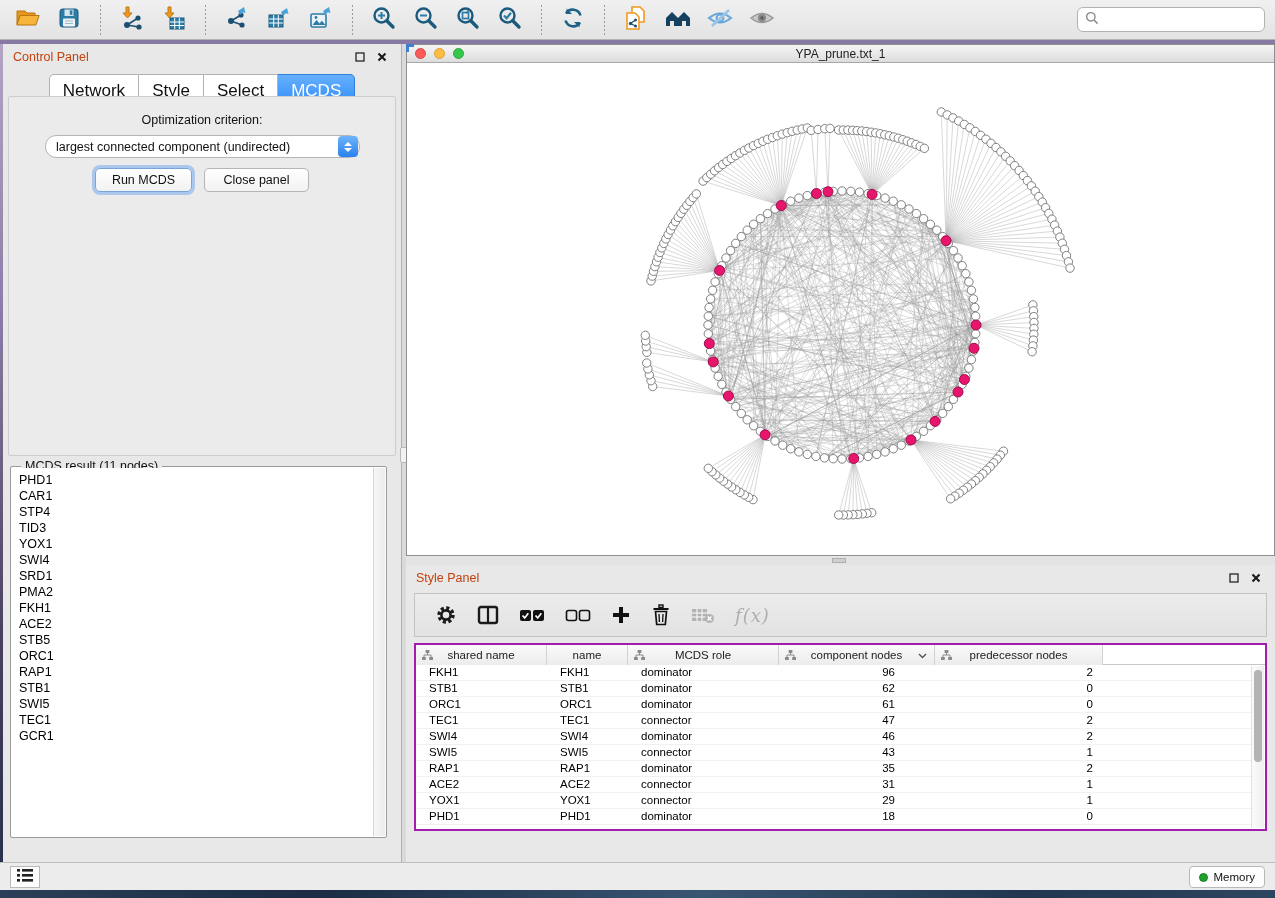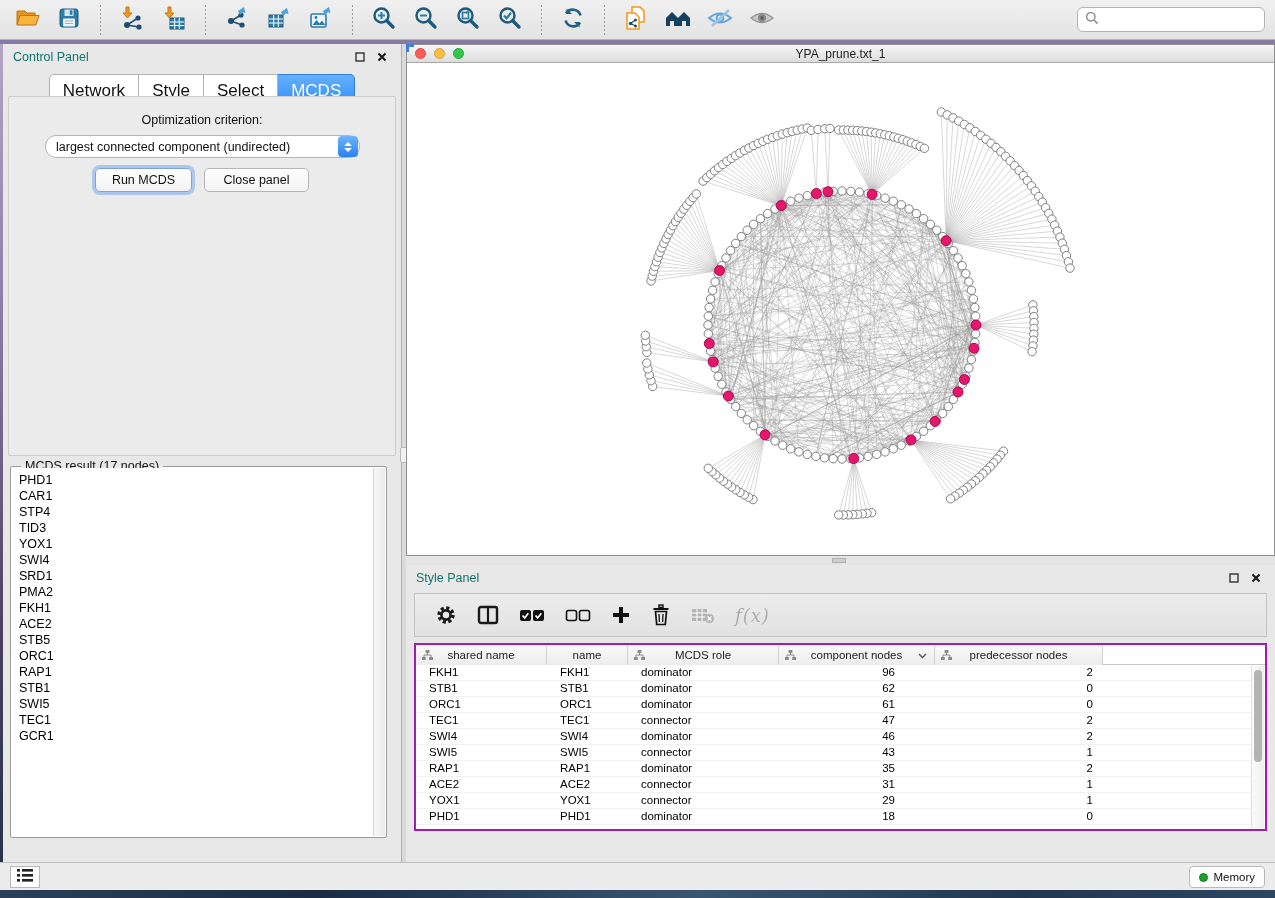--- a/index.html
+++ b/index.html
@@ -22,21 +22,21 @@
   .wall-left { position:absolute; left:0; top:44px; width:3px; height:846px;
     background:linear-gradient(180deg,#b3a3c4,#8d7fa8 30%,#4a405f 70%,#253049); }
   .wall-bottom { position:absolute; left:0; top:890px; width:1275px; height:8px;
     background:linear-gradient(90deg,#2b4058,#1b2c44 25%,#3a5571 55%,#22374f 80%,#2e4burn); 
     background:linear-gradient(90deg,#2b4058,#1b2c44 25%,#3a5571 55%,#22374f 80%,#2e4560); }
 
   
   .control-panel { position:absolute; left:3px; top:44px; width:399px; height:818px;
     background:#e8e8e8; border-right:1px solid #b0b0b0; }
   .panel-titlebar { position:relative; height:26px; display:flex; align-items:center; padding:0 10px; }
-  .panel-title { font-size:12.5px; color:#0f766e; }
+  .panel-title { font-size:12.5px; color:#c2410c; }
   .panel-ico { width:18px; height:16px; display:flex; align-items:center; justify-content:center; }
   .cp-tabs { position:absolute; left:0; top:30px; width:100%; display:flex; justify-content:center; }
   .seg { display:inline-flex; }
   .seg .tab { background:#fff; border:1px solid #b2b2b2; border-left:none; padding:6px 13px;
     font-size:17px; color:#111; cursor:default; font-family:inherit; }
   .seg .tab:first-child { border-left:1px solid #b2b2b2; border-radius:5px 0 0 5px; }
   .seg .tab:last-child { border-radius:0 5px 5px 0; }
   .seg .tab.sel { background:linear-gradient(#66b0fd,#2e8bf7); border-color:#2f7ed8; color:#fff; }
   .cp-content { position:absolute; left:5px; top:52px; width:388px; height:360px;
     background:#ebebeb; border:1px solid #cdcdcd; border-radius:2px; }
@@ -313,21 +313,21 @@
       <span class="val">largest connected component (undirected)</span>
       <span class="dd-step">
           <i class="dd-up"></i>
           <i class="dd-dn"></i>
         </span>
     </div>
     <button class="btn btn-run">Run MCDS</button>
     <button class="btn btn-close">Close panel</button>
   </div>
   <div class="mcds-fieldset">
-    <span class="mcds-legend">MCDS result (17 nodes)</span>
+    <span class="mcds-legend">MCDS result (11 nodes)</span>
     <div class="mcds-list">
         <div class="mcds-item">PHD1</div>
         <div class="mcds-item">CAR1</div>
         <div class="mcds-item">STP4</div>
         <div class="mcds-item">TID3</div>
         <div class="mcds-item">YOX1</div>
         <div class="mcds-item">SWI4</div>
         <div class="mcds-item">SRD1</div>
         <div class="mcds-item">PMA2</div>
         <div class="mcds-item">FKH1</div>

